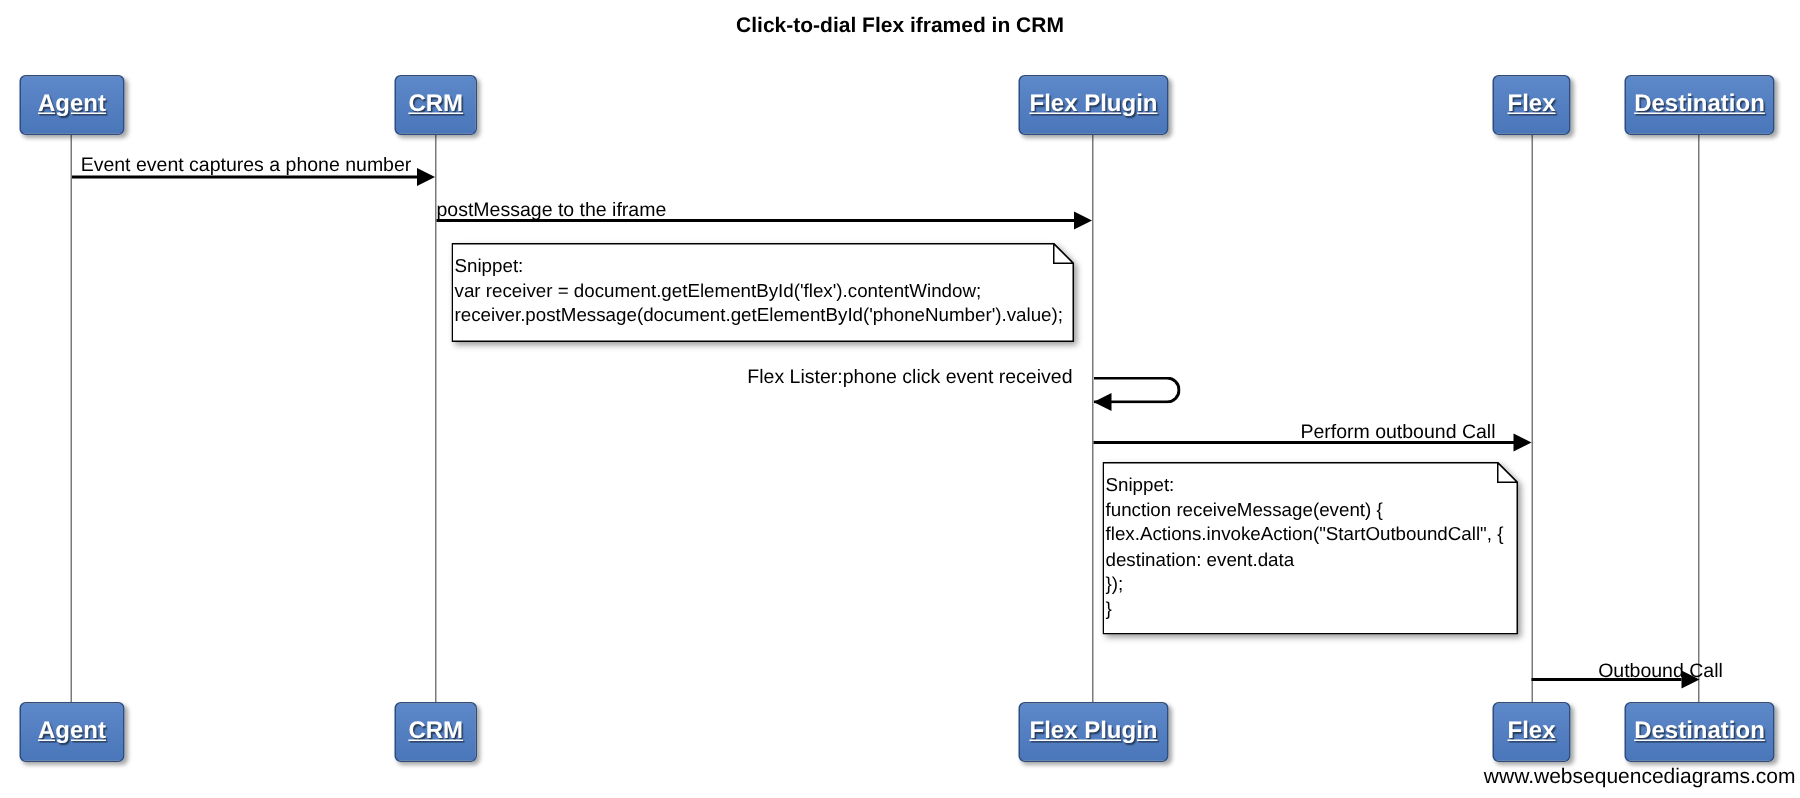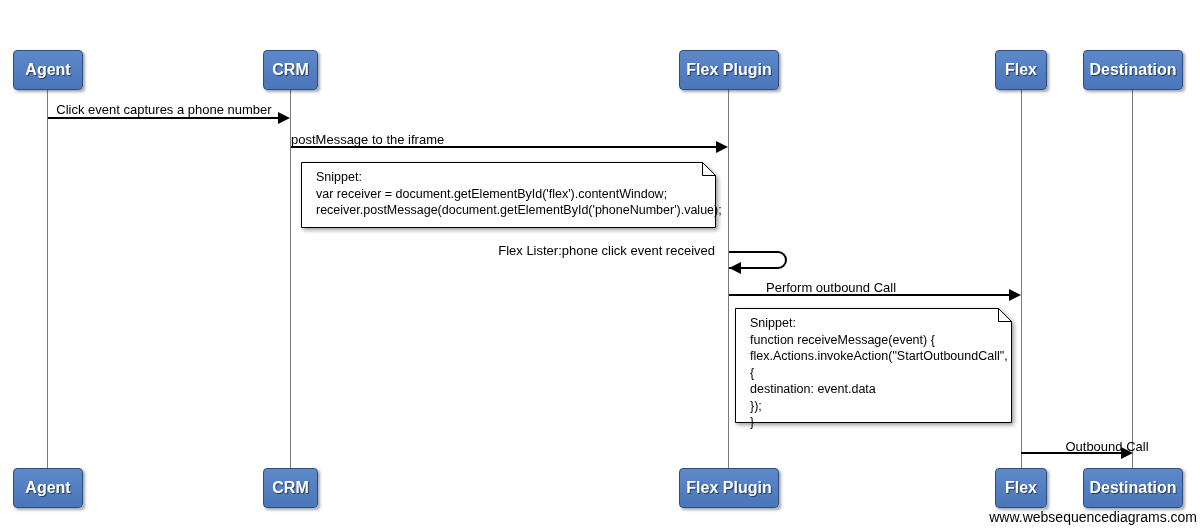--- a/index.html
+++ b/index.html
@@ -12,21 +12,21 @@
     font-size:14px;font-weight:bold;
   }
   .actor{
     position:absolute;height:40px;border-radius:4px;
     background:linear-gradient(#5d89ca,#4a76ba);
     border:1px solid #2d4d7e;
     box-shadow:2px 2px 3px rgba(0,0,0,0.35);
     color:#fff;font-size:16px;font-weight:bold;
     text-shadow:1px 1px 1px rgba(0,0,0,0.55);
     display:flex;align-items:center;justify-content:center;
-    box-sizing:border-box;z-index:4;
+    box-sizing:border-box;z-index:4;text-decoration:underline;
   }
   .lifeline{
     position:absolute;top:90px;height:378px;width:1px;background:#7a7a7a;z-index:1;
   }
   .msg-label{
     position:absolute;font-size:13px;white-space:nowrap;z-index:3;
   }
   .msg-line{
     position:absolute;height:2px;background:#000;z-index:2;
   }
@@ -41,53 +41,54 @@
     border-right:12px solid #000;
   }
   .self-loop{
     position:absolute;box-sizing:border-box;z-index:2;
     border:2px solid #000;border-left:none;
     border-radius:0 9px 9px 0;background:transparent;
   }
   .note{position:absolute;z-index:5;}
   .note svg{position:absolute;left:0;top:0;filter:drop-shadow(2px 2px 2px rgba(0,0,0,0.4));}
   .note-text{
-    position:relative;z-index:6;padding:7px 15px;
+    position:relative;z-index:6;padding:7px 2px;
     font-size:12.5px;line-height:16.5px;white-space:pre-line;
   }
   .watermark{
     position:absolute;right:3px;top:509px;font-size:14px;color:#000;z-index:4;margin-left:28px;
   }
 </style>
 </head>
 <body>
 
 <div id="canvas">
 
+  <div class="title">Click-to-dial Flex iframed in CRM</div>
 
   <div class="lifeline" style="left:47px"></div>
   <div class="lifeline" style="left:290px"></div>
   <div class="lifeline" style="left:728px"></div>
   <div class="lifeline" style="left:1021px"></div>
   <div class="lifeline" style="left:1132px"></div>
 
   <div class="actor" style="left:13px;top:50px;width:70px">Agent</div>
   <div class="actor" style="left:263px;top:50px;width:55px">CRM</div>
   <div class="actor" style="left:679px;top:50px;width:100px">Flex Plugin</div>
   <div class="actor" style="left:995px;top:50px;width:52px">Flex</div>
   <div class="actor" style="left:1083px;top:50px;width:100px">Destination</div>
 
   <div class="actor" style="left:13px;top:468px;width:70px">Agent</div>
   <div class="actor" style="left:263px;top:468px;width:55px">CRM</div>
   <div class="actor" style="left:679px;top:468px;width:100px">Flex Plugin</div>
   <div class="actor" style="left:995px;top:468px;width:52px">Flex</div>
   <div class="actor" style="left:1083px;top:468px;width:100px">Destination</div>
 
   <div>
-    <div class="msg-label" style="left:48px;top:102px;width:232px;text-align:center">Click event captures a phone number</div>
+    <div class="msg-label" style="left:48px;top:102px;width:232px;text-align:center">Event event captures a phone number</div>
     <div class="msg-line" style="left:48px;top:117px;width:231px"></div>
     <div class="head-r" style="left:278px;top:112px"></div>
   </div>
 
   <div>
     <div class="msg-label" style="left:291px;top:132px;width:437px;">postMessage to the iframe</div>
     <div class="msg-line" style="left:291px;top:146px;width:426px"></div>
     <div class="head-r" style="left:716px;top:141px"></div>
   </div>
 
@@ -101,21 +102,21 @@
 receiver.postMessage(document.getElementById('phoneNumber').value);</div>
   </div>
 
   <div>
     <div class="msg-label" style="left:450px;top:243px;width:265px;text-align:right">Flex Lister:phone click event received</div>
     <div class="self-loop" style="left:729px;top:251px;width:58px;height:18px"></div>
     <div class="head-l" style="left:729px;top:262px"></div>
   </div>
 
   <div>
-    <div class="msg-label" style="left:766px;top:280px;width:292px;text-align:left">Perform outbound Call</div>
+    <div class="msg-label" style="left:705px;top:280px;width:292px;text-align:right">Perform outbound Call</div>
     <div class="msg-line" style="left:729px;top:294px;width:281px"></div>
     <div class="head-r" style="left:1009px;top:289px"></div>
   </div>
 
   <div class="note" style="left:735px;top:308px;width:277px;height:115px">
     <svg width="277" height="115" viewBox="0 0 277 115">
       <path d="M0.5,0.5 L263.5,0.5 L276.5,13.5 L276.5,114.5 L0.5,114.5 Z" fill="#ffffff" stroke="#000000"></path>
       <path d="M263.5,0.5 L263.5,13.5 L276.5,13.5 Z" fill="#ffffff" stroke="#000000"></path>
     </svg>
     <div class="note-text">Snippet:

